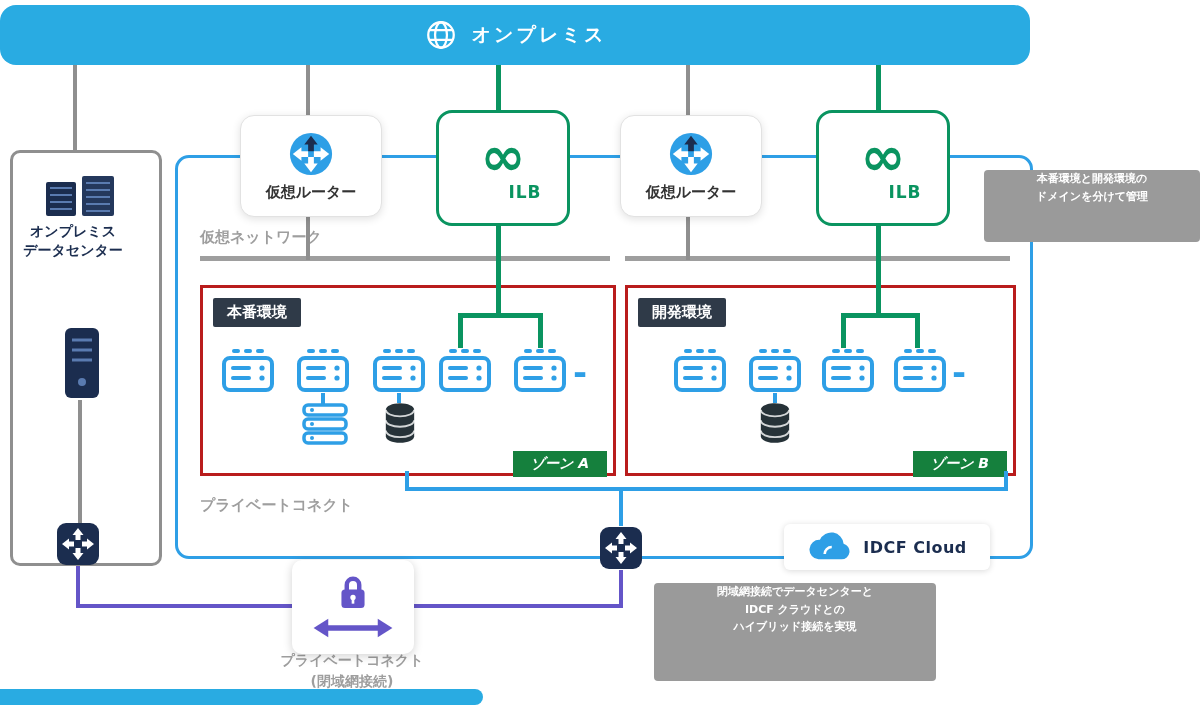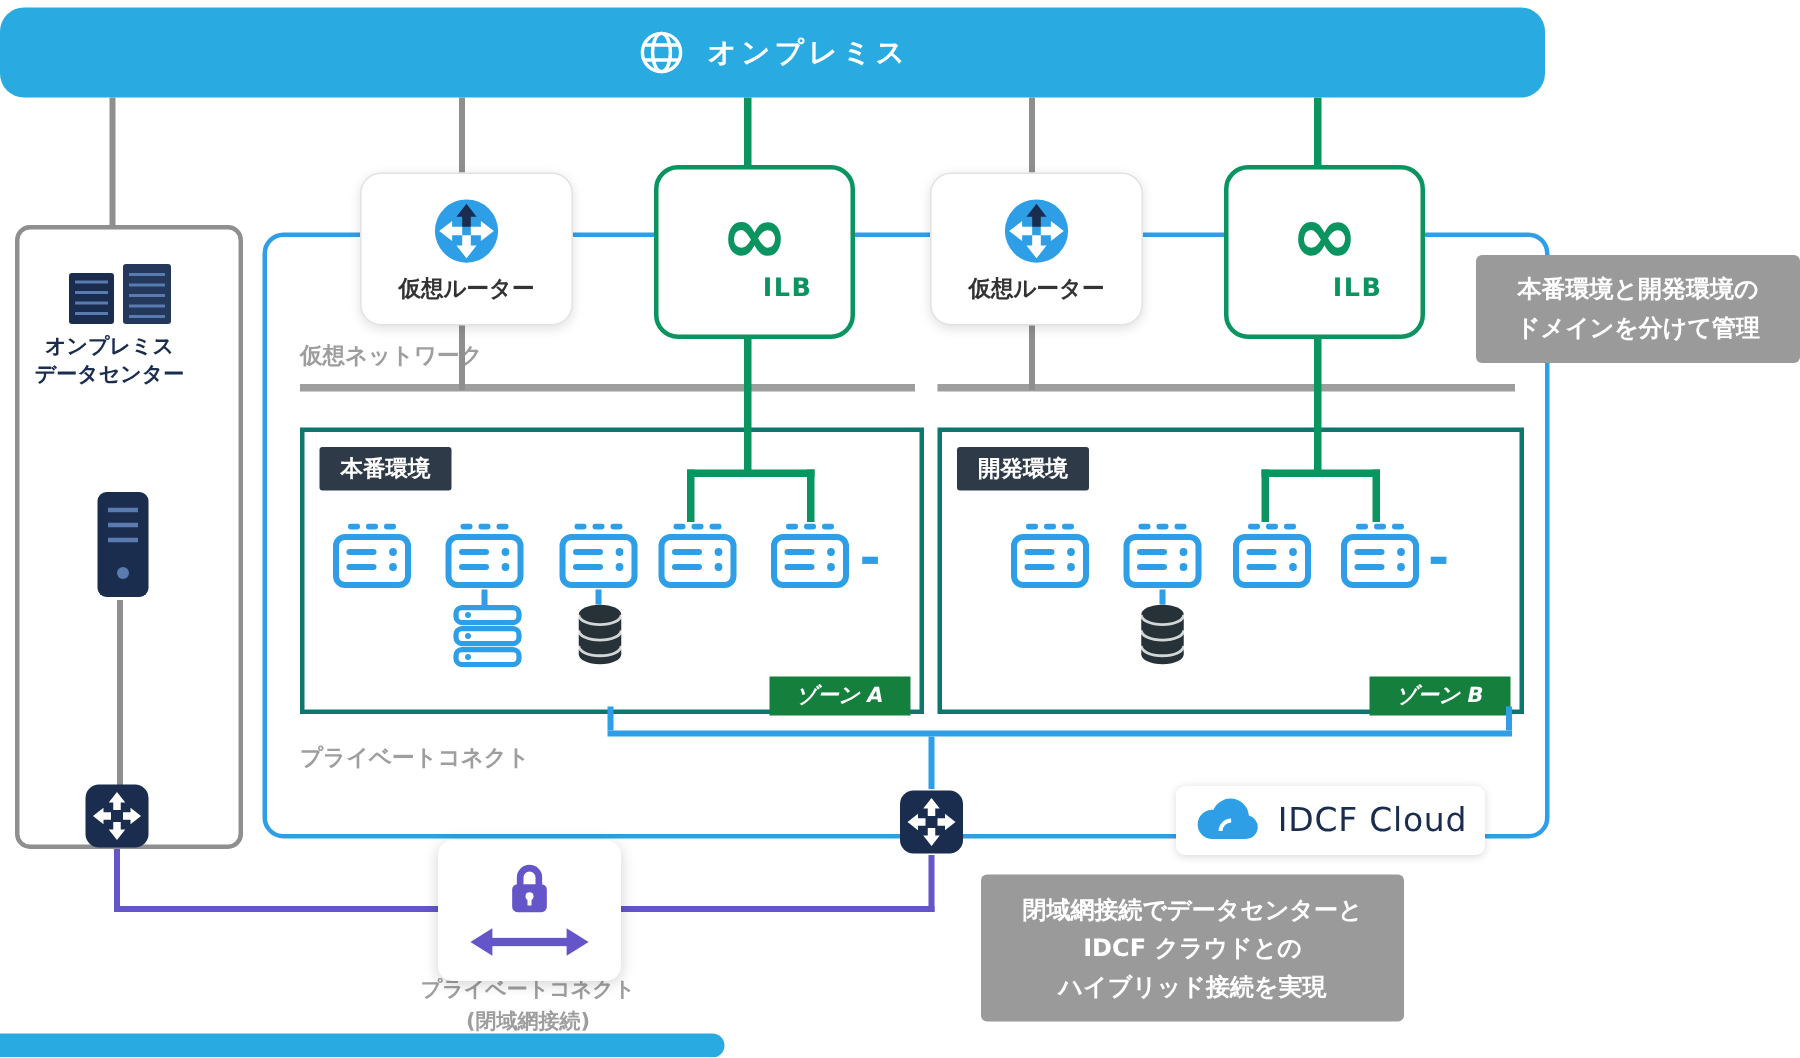--- a/index.html
+++ b/index.html
@@ -14,37 +14,37 @@
   .frame{position:absolute;z-index:1;background:transparent;}
   .cloud-frame{border:3px solid #2E9FE6;border-radius:14px;}
   .dc-frame{border:3px solid #8F8F8F;border-radius:10px;}
   .node{position:absolute;background:#fff;border-radius:14px;display:flex;flex-direction:column;
         align-items:center;justify-content:center;z-index:6;}
   .router-node{width:140px;height:100px;border:1px solid #e2e2e2;box-shadow:0 2px 8px rgba(0,0,0,.12);gap:6px;}
   .node-label{font-size:15px;font-weight:bold;color:#333;}
   .ilb-node{width:128px;height:110px;border:3px solid #0A9460;border-radius:16px;}
   .infinity{font-size:54px;line-height:.85;color:#0A9460;font-weight:bold;}
   .ilb-label{font-size:17px;font-weight:bold;color:#0A9460;letter-spacing:1px;margin-top:3px;margin-left:44px;}
-  .zone{position:absolute;background:#fff;border:3px solid #0f766e;z-index:2;}
+  .zone{position:absolute;background:#fff;border:3px solid #b91c1c;z-index:2;}
   .chip{position:absolute;color:#fff;font-weight:bold;white-space:nowrap;}
   .env-chip{left:10px;top:10px;background:#2F3A48;font-size:15px;padding:5px 14px;border-radius:2px;}
   .zone-chip{right:6px;bottom:-4px;background:#15803d;font-size:14px;padding:4px 18px;font-style:italic;}
   .gray-label{position:absolute;color:#9E9E9E;font-weight:bold;font-size:15px;z-index:2;white-space:nowrap;}
   .dc-label{position:absolute;color:#1B2D4F;font-weight:bold;font-size:14px;text-align:center;line-height:1.35;z-index:2;}
   .icon{position:absolute;z-index:4;}
   .zstub{position:absolute;background:#2E9FE6;z-index:3;}
   .more-dash{position:absolute;color:#2E9FE6;font-weight:bold;font-size:34px;line-height:46px;z-index:3;}
-  .note{position:absolute;background:#9A9A9A;color:#fff;font-weight:bold;font-size:16px;text-align:center;
-        display:flex;flex-direction:column;justify-content:center;line-height:1.6;z-index:4;border-radius:4px;}
+  .note{position:absolute;background:#9A9A9A;color:#fff;font-weight:bold;font-size:11px;text-align:center;
+        display:flex;flex-direction:column;justify-content:flex-start;line-height:1.6;z-index:4;border-radius:4px;}
   .lockbox{position:absolute;background:#fff;border-radius:10px;box-shadow:0 2px 10px rgba(0,0,0,.18);
            display:flex;flex-direction:column;align-items:center;justify-content:center;gap:6px;z-index:5;}
   .connect-label{position:absolute;color:#9E9E9E;font-weight:bold;font-size:14px;text-align:center;line-height:1.5;z-index:2;}
   .logo{position:absolute;background:#fff;border-radius:6px;box-shadow:0 1px 6px rgba(0,0,0,.15);
         display:flex;align-items:center;justify-content:center;gap:10px;z-index:6;}
-  .logo-text{font-size:22px;font-weight:normal;color:#1B2D4F;letter-spacing:.5px;}
+  .logo-text{font-size:16px;font-weight:bold;color:#1B2D4F;letter-spacing:.5px;}
   .bottom-bar{position:absolute;background:#29ABE2;border-radius:0 10px 10px 0;z-index:0;}
 </style>
 </head>
 <body>
 
 <svg width="0" height="0" style="position:absolute" aria-hidden="true">
   <defs>
     <symbol id="sym-globe" viewBox="0 0 24 24">
       <g fill="none" stroke="#fff" stroke-width="1.6">
         <circle cx="12" cy="12" r="9"></circle>

